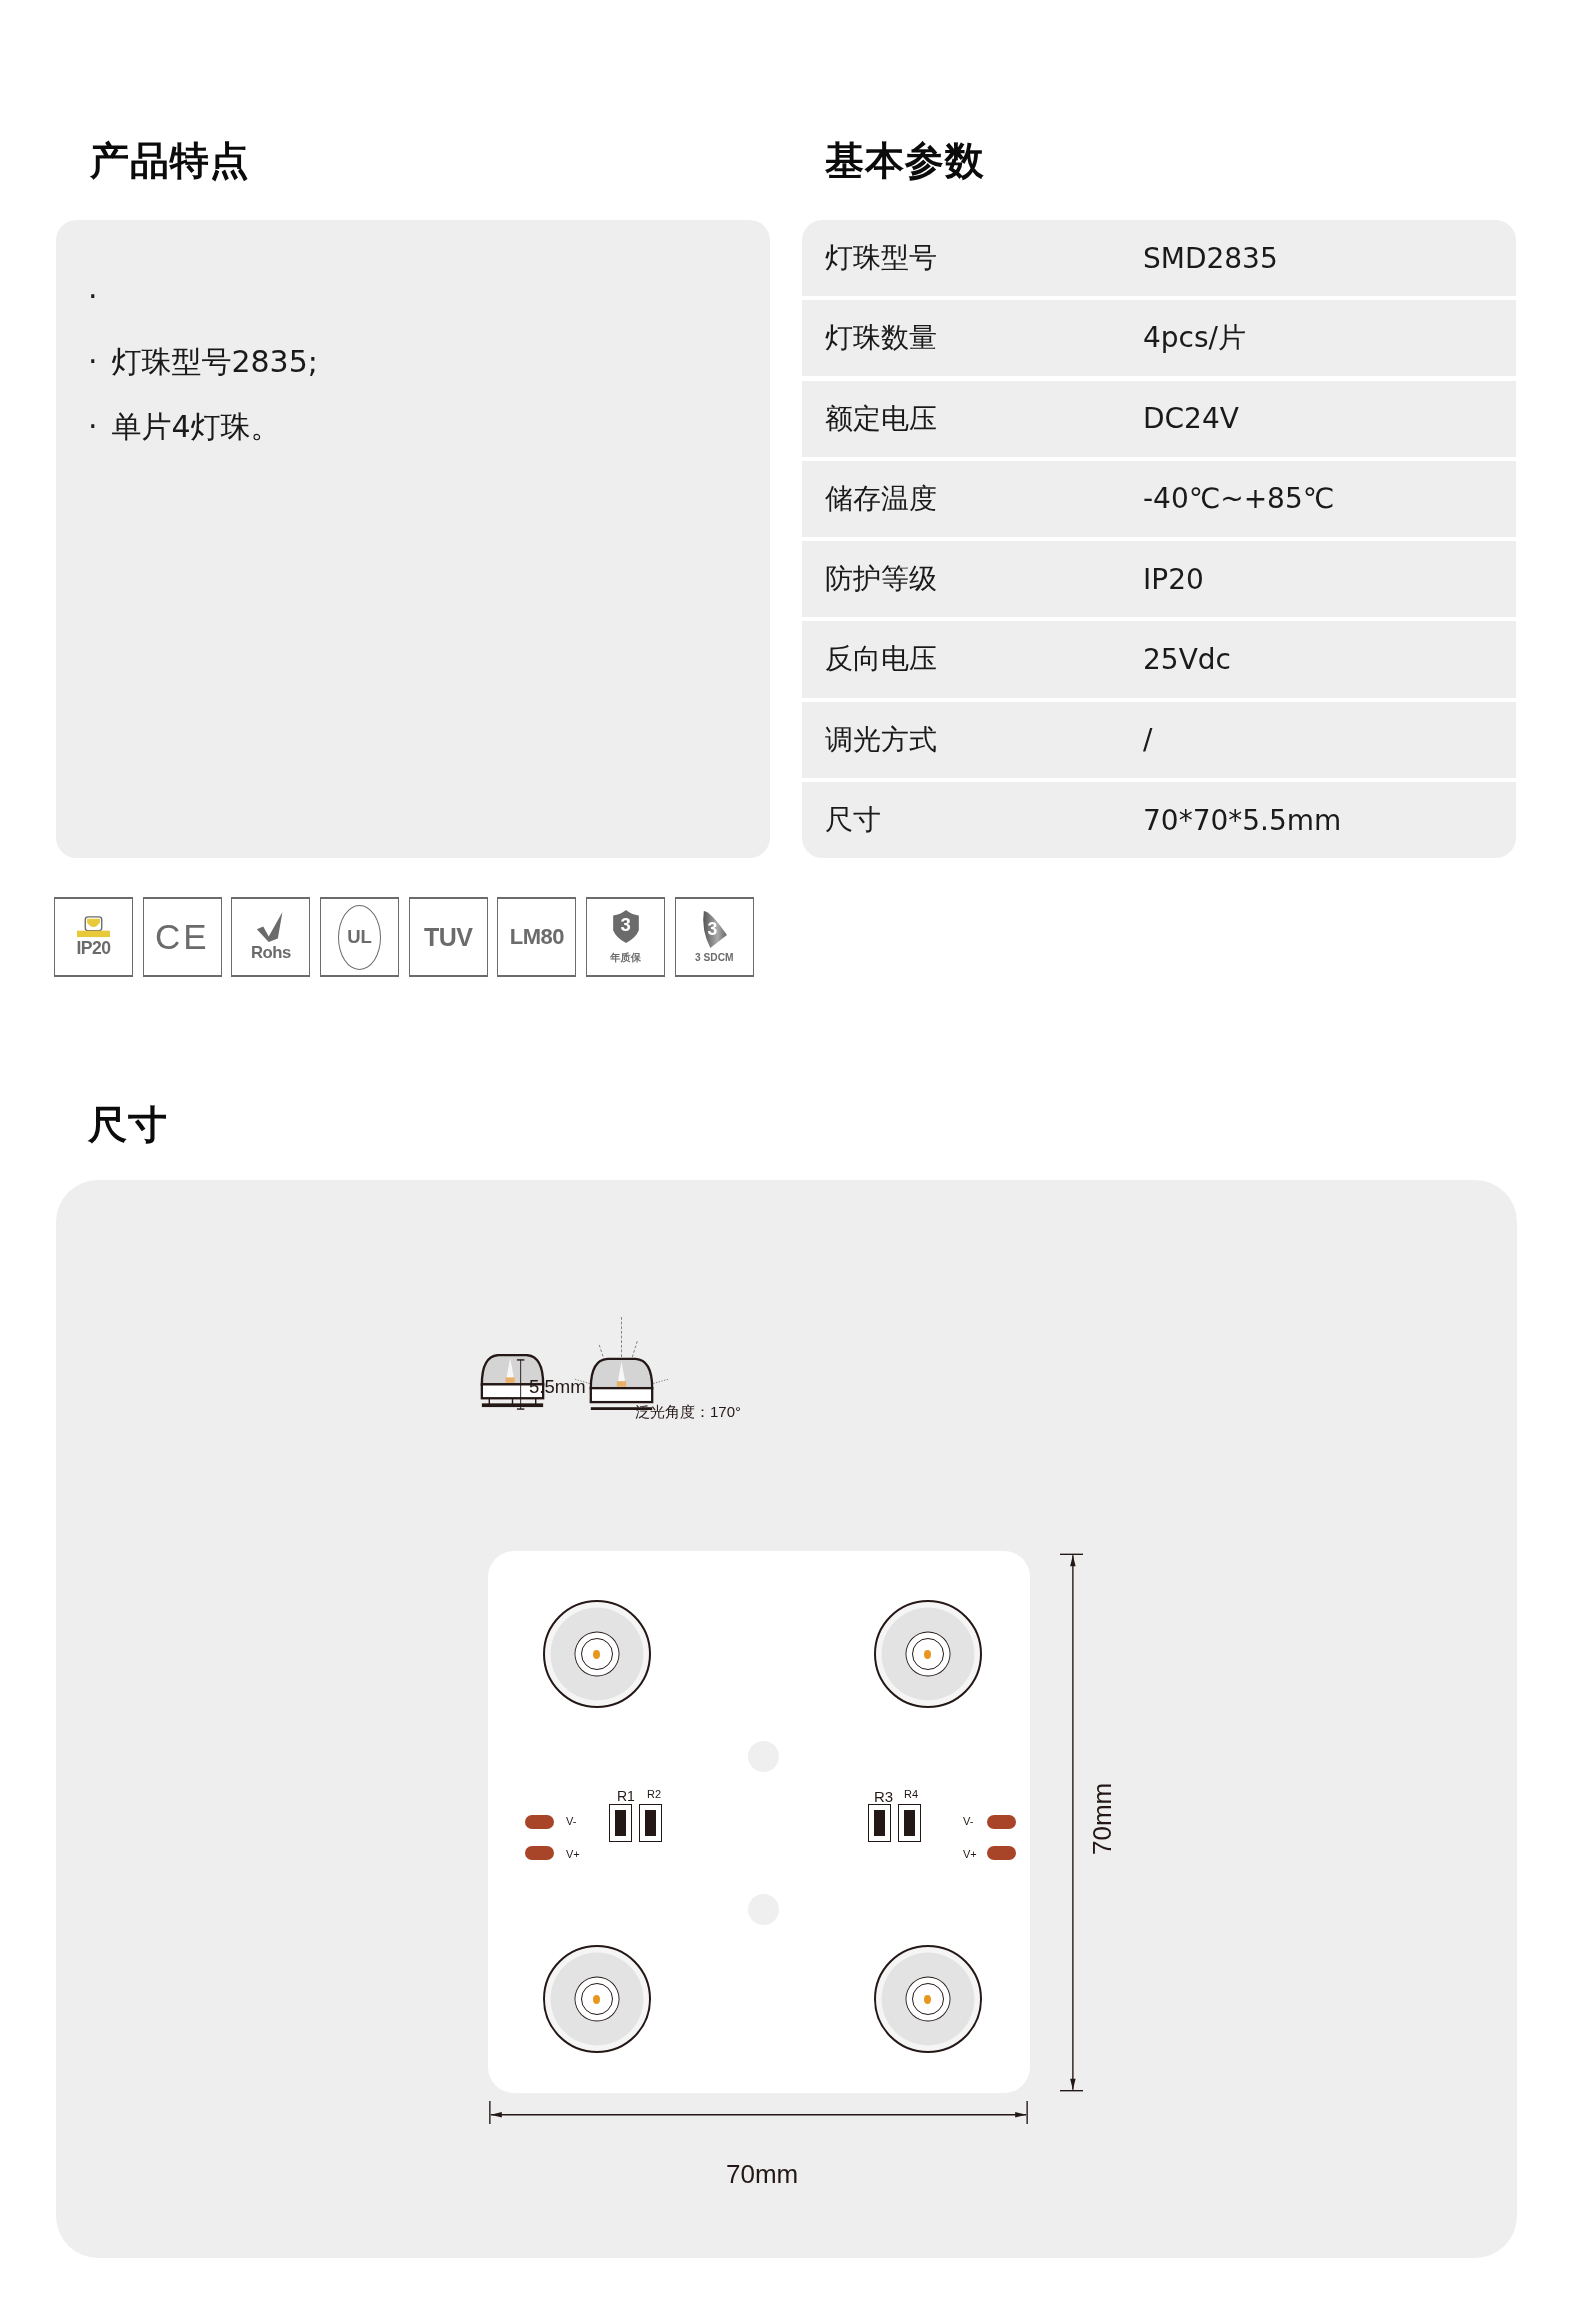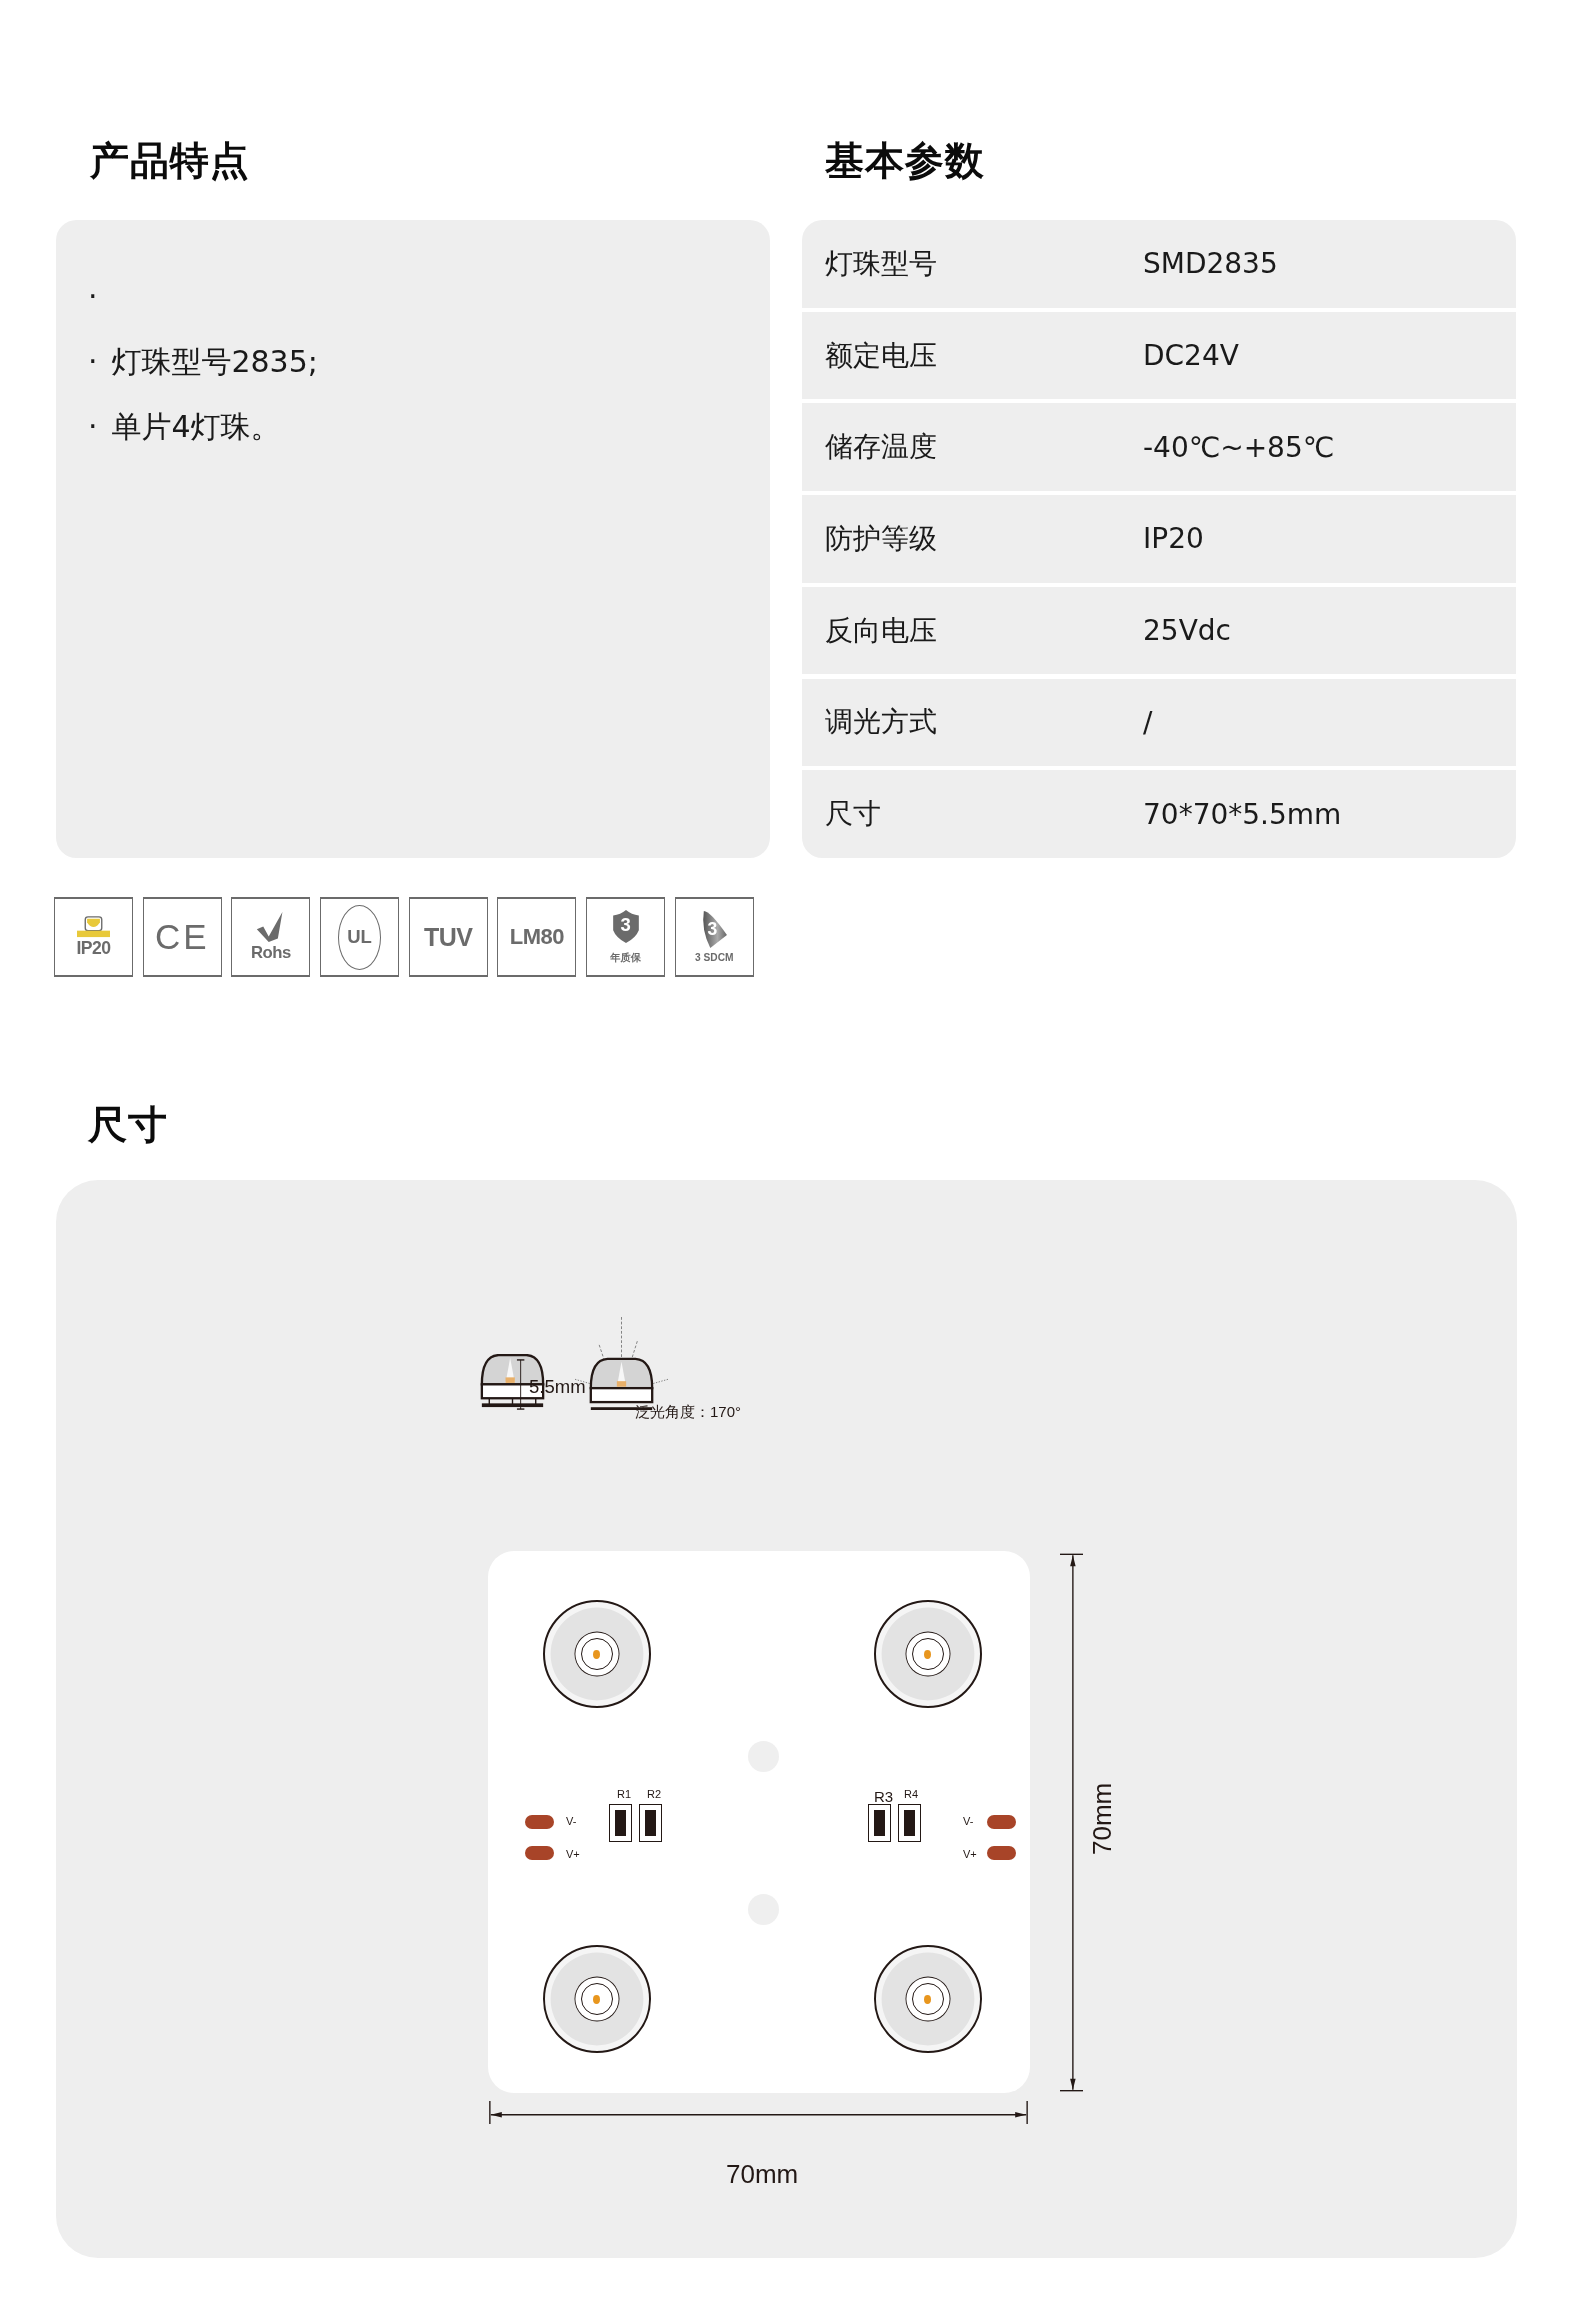--- a/index.html
+++ b/index.html
@@ -45,20 +45,24 @@
     <span class="dot">·</span>
     <span>单片4灯珠。</span>
   </div>
 </div>
 
 <div class="section-title" style="left:825px; top:134px;">基本参数</div>
 <div class="spec-table">
   <div class="spec-row">
       <span class="k">灯珠型号</span>
       <span class="v">SMD2835</span>
+    </div>
+  <div class="spec-row">
+      <span class="k">灯珠数量</span>
+      <span class="v">4pcs/片</span>
     </div>
   <div class="spec-row">
       <span class="k">额定电压</span>
       <span class="v">DC24V</span>
     </div>
   <div class="spec-row">
       <span class="k">储存温度</span>
       <span class="v">-40℃~+85℃</span>
     </div>
   <div class="spec-row">
@@ -194,21 +198,21 @@
 <div style="position:absolute;left:525px;top:1815px;width:29px;height:14px;border-radius:7px;background:#a84428;"></div>
 <div style="position:absolute;left:525px;top:1846px;width:29px;height:14px;border-radius:7px;background:#a84428;"></div>
 <div class="dim-text" style="left:566px; top:1815px; font-size:11px;">V-</div>
 <div class="dim-text" style="left:566px; top:1848px; font-size:11px;">V+</div>
 
 <div style="position:absolute;left:987px;top:1815px;width:29px;height:14px;border-radius:7px;background:#a84428;"></div>
 <div style="position:absolute;left:987px;top:1846px;width:29px;height:14px;border-radius:7px;background:#a84428;"></div>
 <div class="dim-text" style="left:963px; top:1815px; font-size:11px;">V-</div>
 <div class="dim-text" style="left:963px; top:1848px; font-size:11px;">V+</div>
 
-<div class="dim-text" style="left:617px; top:1788px; font-size:11px;">R1</div>
+<div class="dim-text" style="left:617px; top:1788px; font-size:14px;">R1</div>
 <div class="dim-text" style="left:647px; top:1788px; font-size:11px;">R2</div>
 <div class="dim-text" style="left:874px; top:1788px; font-size:15px;">R3</div>
 <div class="dim-text" style="left:904px; top:1788px; font-size:11px;">R4</div>
 <div style="position:absolute;left:609px;top:1804px;width:23px;height:38px;border:1.4px solid #231815;background:#fff;">
     <div style="margin:4.6px 4.6px;width:11px;height:26px;background:#231815;"></div>
   </div>
 <div style="position:absolute;left:639px;top:1804px;width:23px;height:38px;border:1.4px solid #231815;background:#fff;">
     <div style="margin:4.6px 4.6px;width:11px;height:26px;background:#231815;"></div>
   </div>
 <div style="position:absolute;left:868px;top:1804px;width:23px;height:38px;border:1.4px solid #231815;background:#fff;">

